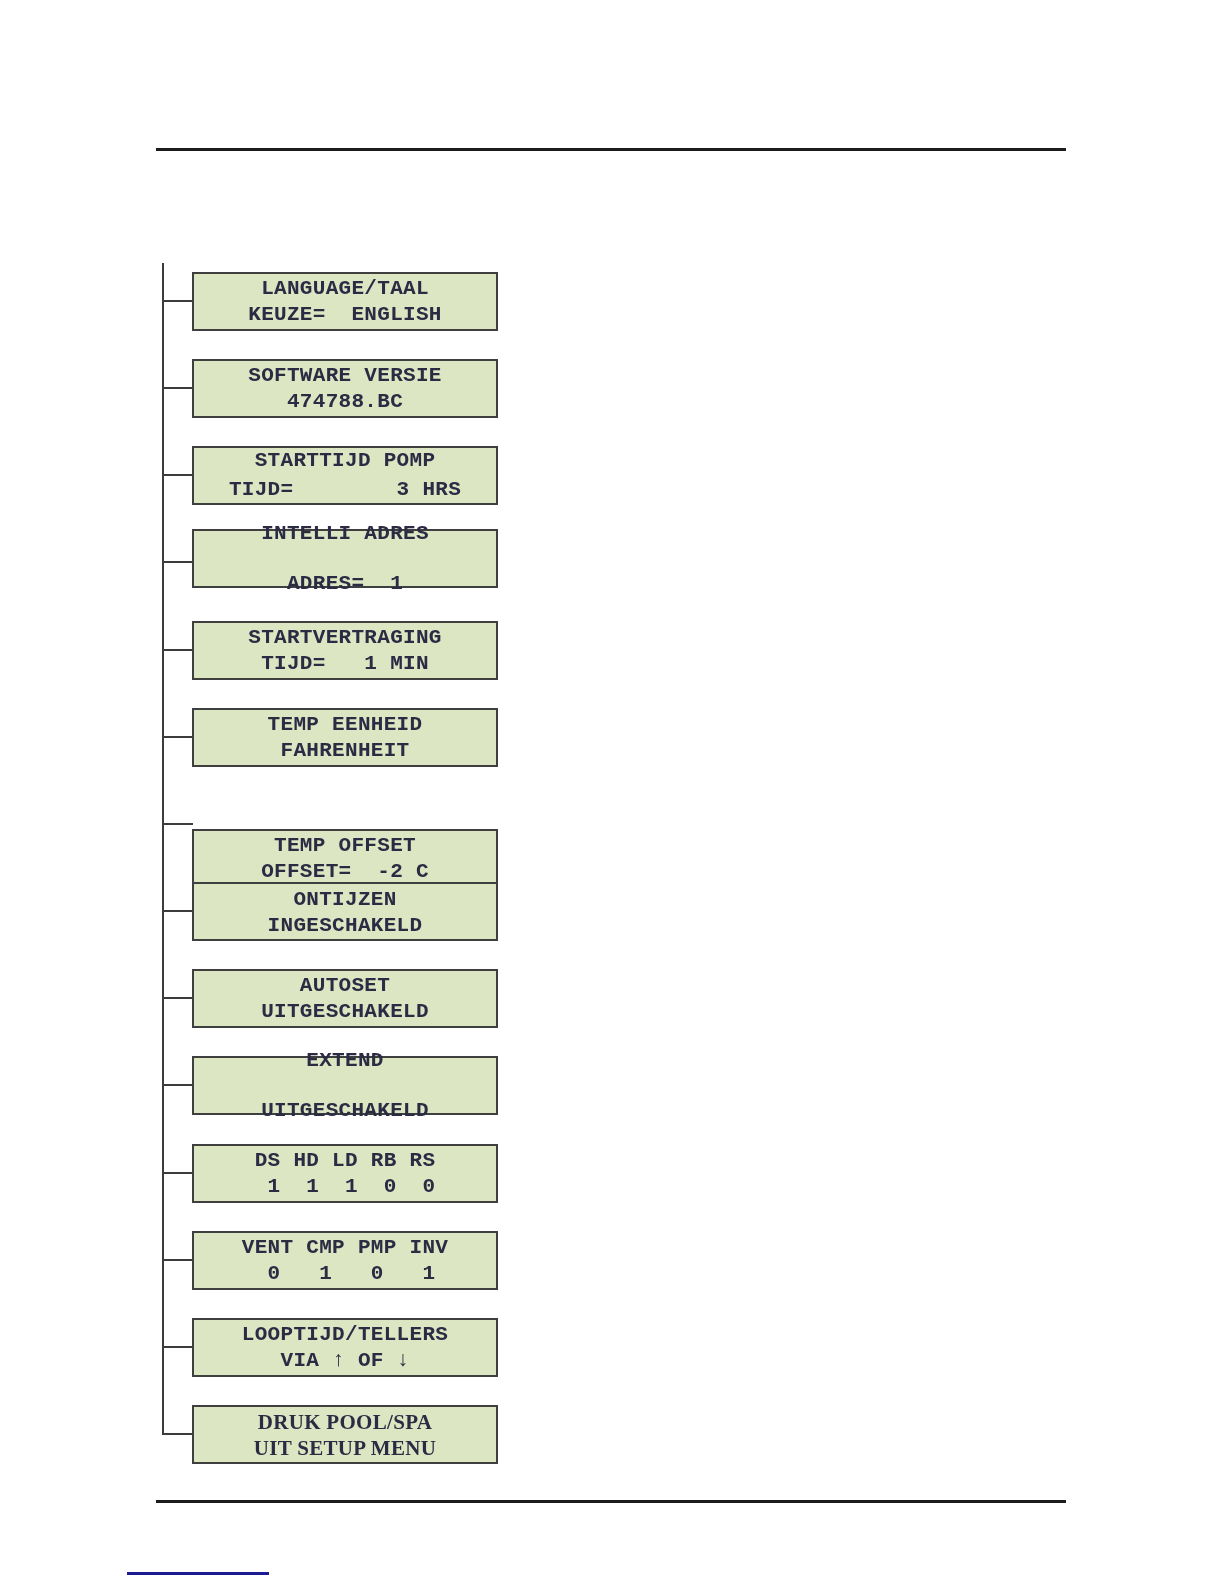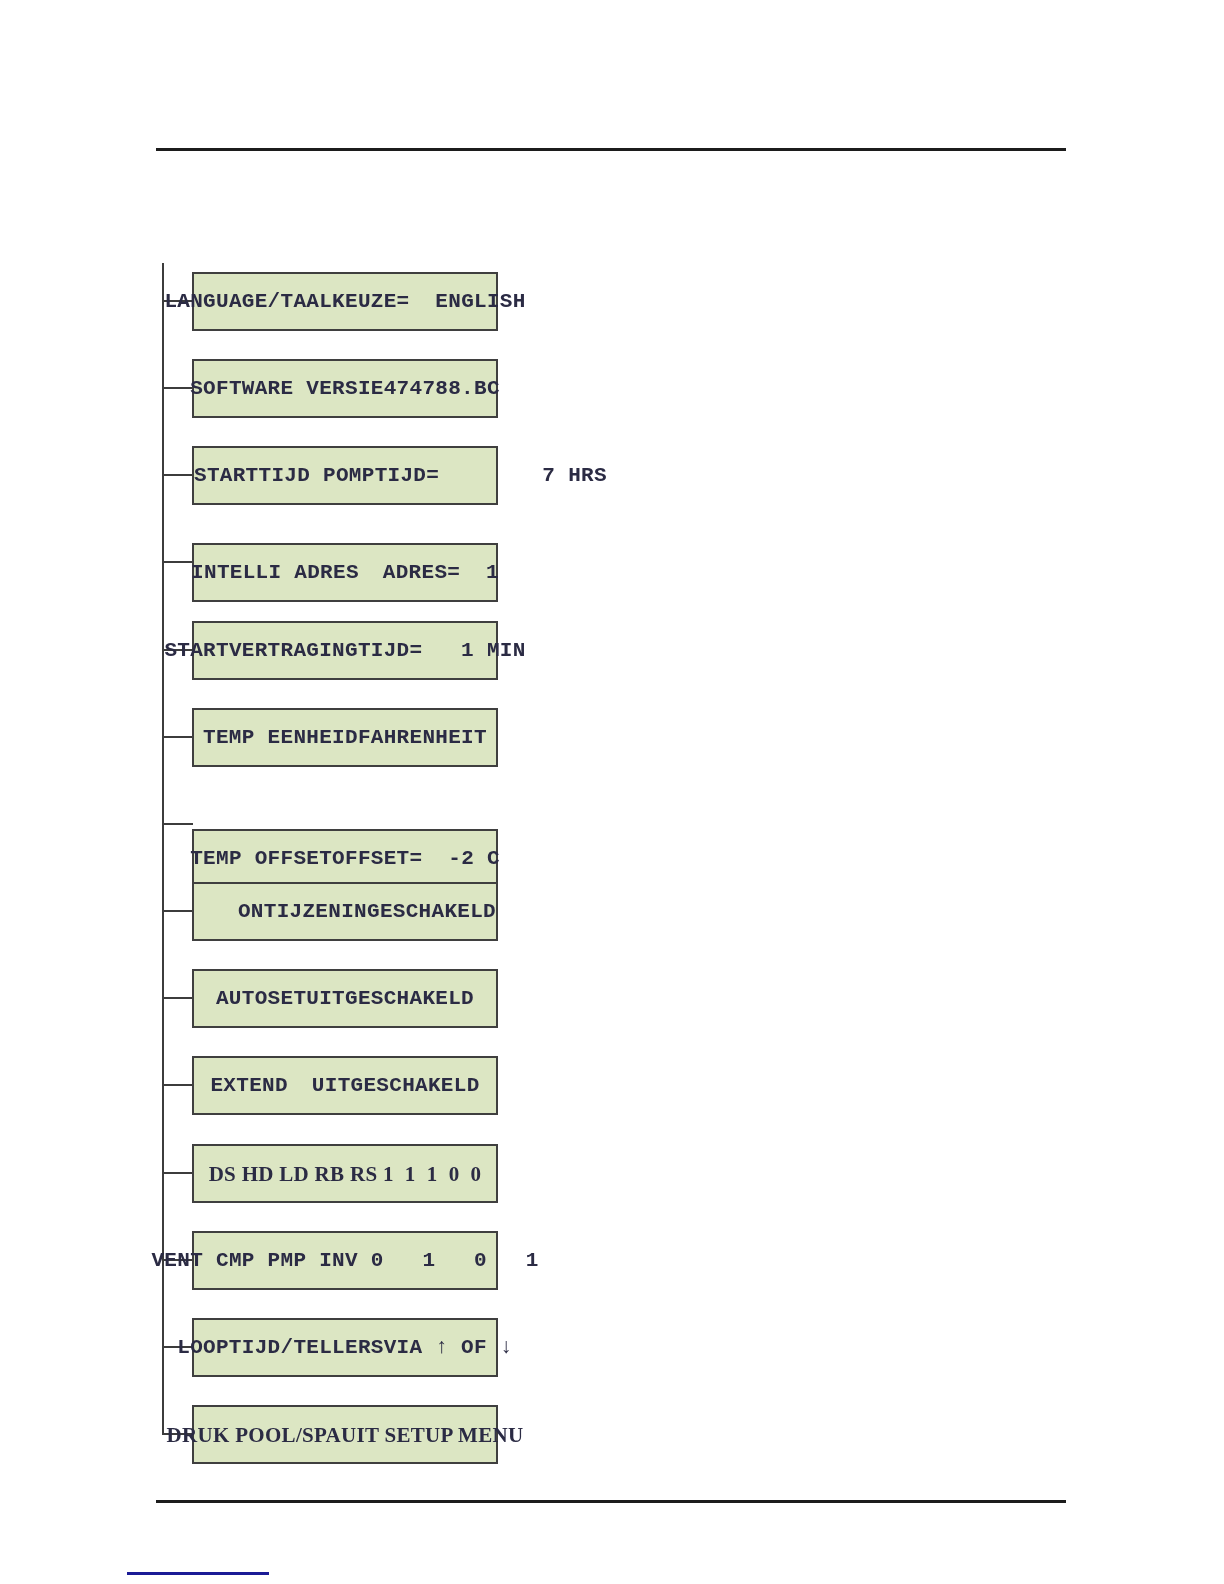--- a/index.html
+++ b/index.html
@@ -36,20 +36,21 @@
     background: #3c3c3c;
   }
   .screen-box {
     position: absolute;
     left: 192px;
     width: 302px;
     height: 55px;
     background: #dce6c3;
     border: 2px solid #3f3f3f;
     display: flex;
+    flex-direction: column;
     justify-content: center;
     align-items: center;
   }
   .lcd-line {
     white-space: pre;
     text-align: center;
     font-size: 21px;
     font-weight: bold;
     line-height: 26px;
     color: #2b2b44;
@@ -77,24 +78,24 @@
         <div class="lcd-line">KEUZE=  ENGLISH</div>
       </div>
       <div class="stub" style="top: 387px;"></div>
       <div class="screen-box" style="top: 359px;">
         <div class="lcd-line">SOFTWARE VERSIE</div>
         <div class="lcd-line">474788.BC</div>
       </div>
       <div class="stub" style="top: 474px;"></div>
       <div class="screen-box" style="top: 446px; justify-content: space-between;">
         <div class="lcd-line">STARTTIJD POMP</div>
-        <div class="lcd-line">TIJD=        7 HRS</div>
+        <div class="lcd-line">TIJD=        3 HRS</div>
       </div>
       <div class="stub" style="top: 561px;"></div>
-      <div class="screen-box" style="top: 543px; gap: 24px;">
+      <div class="screen-box" style="top: 529px; gap: 24px;">
         <div class="lcd-line">INTELLI ADRES</div>
         <div class="lcd-line">ADRES=  1</div>
       </div>
       <div class="stub" style="top: 649px;"></div>
       <div class="screen-box" style="top: 621px;">
         <div class="lcd-line">STARTVERTRAGING</div>
         <div class="lcd-line">TIJD=   1 MIN</div>
       </div>
       <div class="stub" style="top: 736px;"></div>
       <div class="screen-box" style="top: 708px;">
@@ -115,21 +116,21 @@
       <div class="screen-box" style="top: 969px;">
         <div class="lcd-line">AUTOSET</div>
         <div class="lcd-line">UITGESCHAKELD</div>
       </div>
       <div class="stub" style="top: 1084px;"></div>
       <div class="screen-box" style="top: 1056px; gap: 24px;">
         <div class="lcd-line">EXTEND</div>
         <div class="lcd-line">UITGESCHAKELD</div>
       </div>
       <div class="stub" style="top: 1172px;"></div>
-      <div class="screen-box" style="top: 1144px; font-family: Liberation Serif, serif;">
+      <div class="screen-box" style="top: 1144px;">
         <div class="lcd-line">DS HD LD RB RS</div>
         <div class="lcd-line"> 1  1  1  0  0</div>
       </div>
       <div class="stub" style="top: 1259px;"></div>
       <div class="screen-box" style="top: 1231px; justify-content: center;">
         <div class="lcd-line">VENT CMP PMP INV</div>
         <div class="lcd-line"> 0   1   0   1</div>
       </div>
       <div class="stub" style="top: 1346px;"></div>
       <div class="screen-box" style="top: 1318px;">

